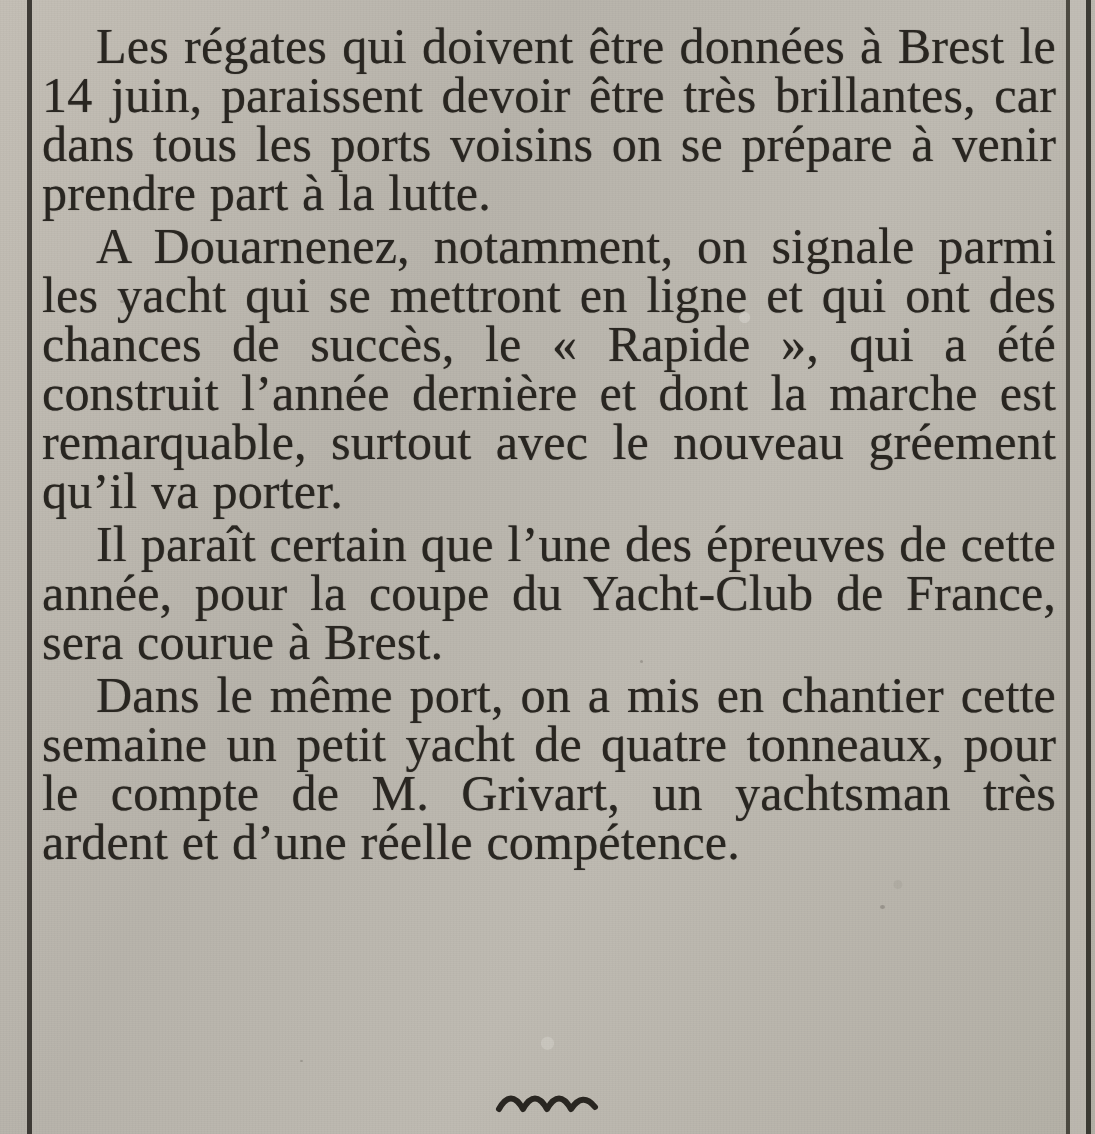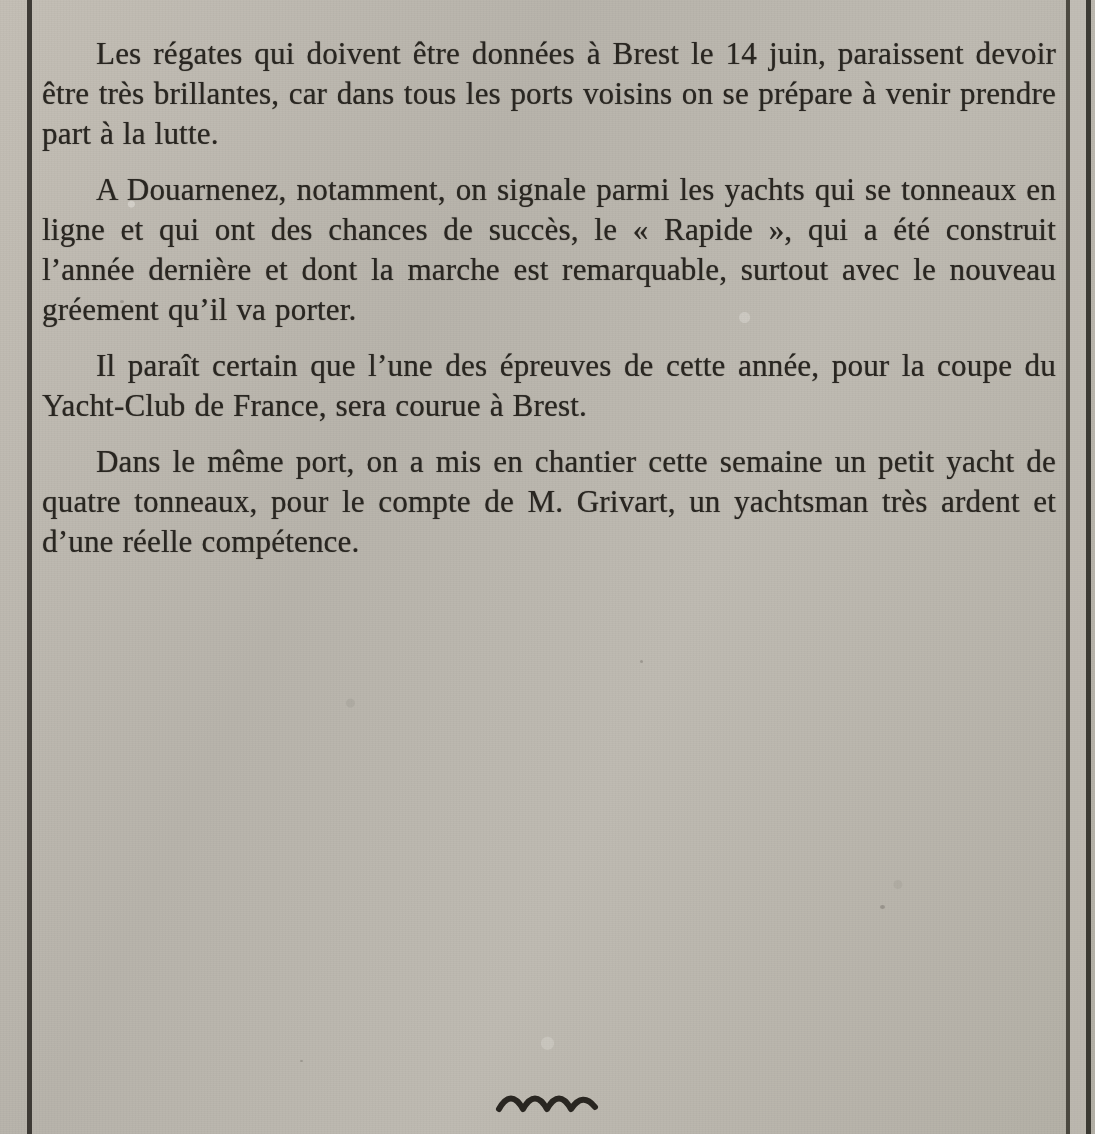--- a/index.html
+++ b/index.html
@@ -76,24 +76,24 @@
 
   .article {
     position: absolute;
     left: 36px;
     top: 18px;
     width: 1026px;
     padding: 0 6px;
     box-sizing: border-box;
   }
   p.para {
-    margin: 16px 0 0 0;
+    margin: 4px 0 0 0;
     font-family: "Liberation Serif", serif;
-    font-size: 31px;
-    line-height: 40px;
+    font-size: 50px;
+    line-height: 49px;
     color: #2b2823;
     text-align: justify;
     text-indent: 54px;
     letter-spacing: .2px;
     word-spacing: 1px;
     
     text-shadow: 0 0 1.1px rgba(40,38,34,0.55), 0.4px 0.3px 0.6px rgba(30,28,24,0.25);
     -webkit-font-smoothing: none;
   }
   p.para:last-of-type {
@@ -132,21 +132,21 @@
   <div class="rule-right-inner"></div>
   <div class="rule-right-outer"></div>
 
   <div class="speck" style="left:120px; top:300px; width:4px; height:3px;"></div>
   <div class="speck" style="left:640px; top:660px; width:3px; height:3px;"></div>
   <div class="speck" style="left:880px; top:905px; width:5px; height:4px;"></div>
   <div class="speck" style="left:300px; top:1060px; width:3px; height:2px;"></div>
 
   <div class="article">
     <p class="para">Les régates qui doivent être données à Brest le 14 juin, paraissent devoir être très brillantes, car dans tous les ports voisins on se prépare à venir prendre part à la lutte.</p>
-    <p class="para">A Douarnenez, notamment, on signale parmi les yachts qui se tonneaux en ligne et qui ont des chances de succès, le « Rapide », qui a été construit l’année dernière et dont la marche est remarquable, surtout avec le nouveau gréement qu’il va porter.</p>
+    <p class="para">A Douarnenez, notamment, on signale parmi les yacht qui se mettront en ligne et qui ont des chances de succès, le « Rapide », qui a été construit l’année dernière et dont la marche est remarquable, surtout avec le nouveau gréement qu’il va porter.</p>
     <p class="para">Il paraît certain que l’une des épreuves de cette année, pour la coupe du Yacht-Club de France, sera courue à Brest.</p>
     <p class="para">Dans le même port, on a mis en chantier cette semaine un petit yacht de quatre tonneaux, pour le compte de M. Grivart, un yachtsman très ardent et d’une réelle compétence.</p>
   </div>
 
   <div class="ornament">
     <svg width="110" height="26" viewBox="0 0 110 26" aria-hidden="true">
       <path d="M6 18 C 14 4, 22 4, 30 18 C 38 4, 46 4, 54 18 C 62 4, 70 4, 78 18 C 86 6, 94 6, 102 16" fill="none" stroke="#2b2823" stroke-width="6" stroke-linecap="round" stroke-linejoin="round"></path>
     </svg>
   </div>
 

